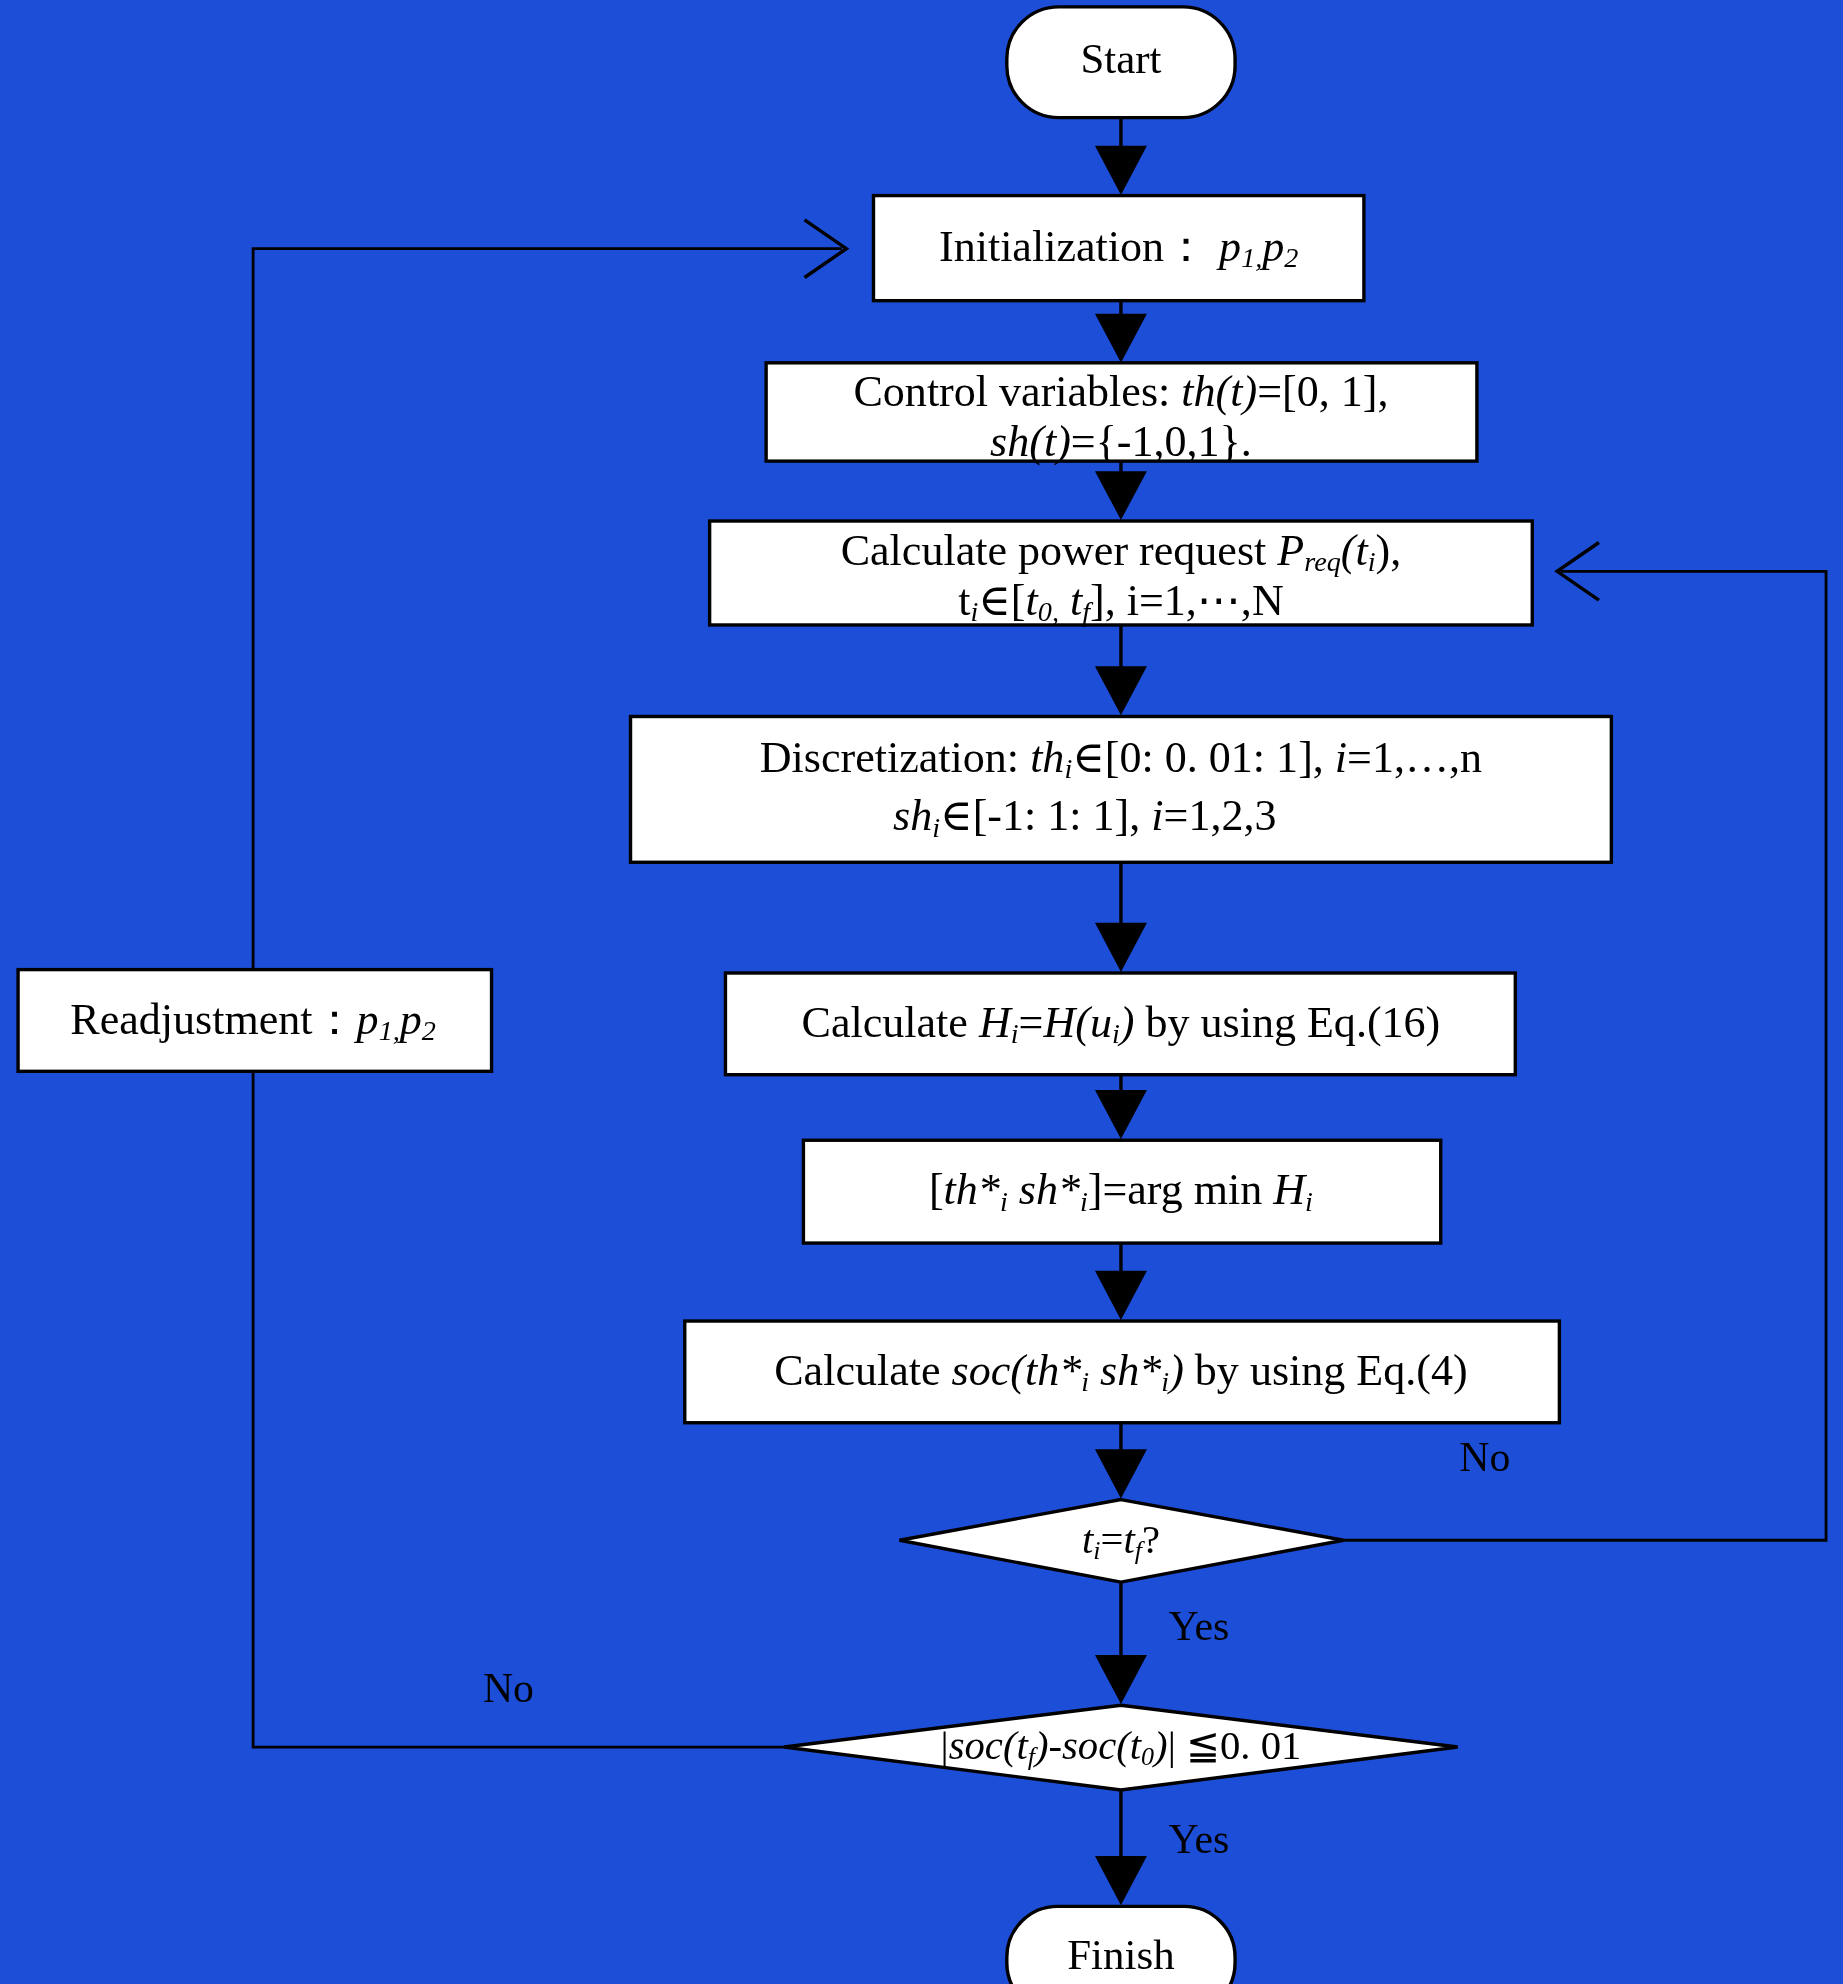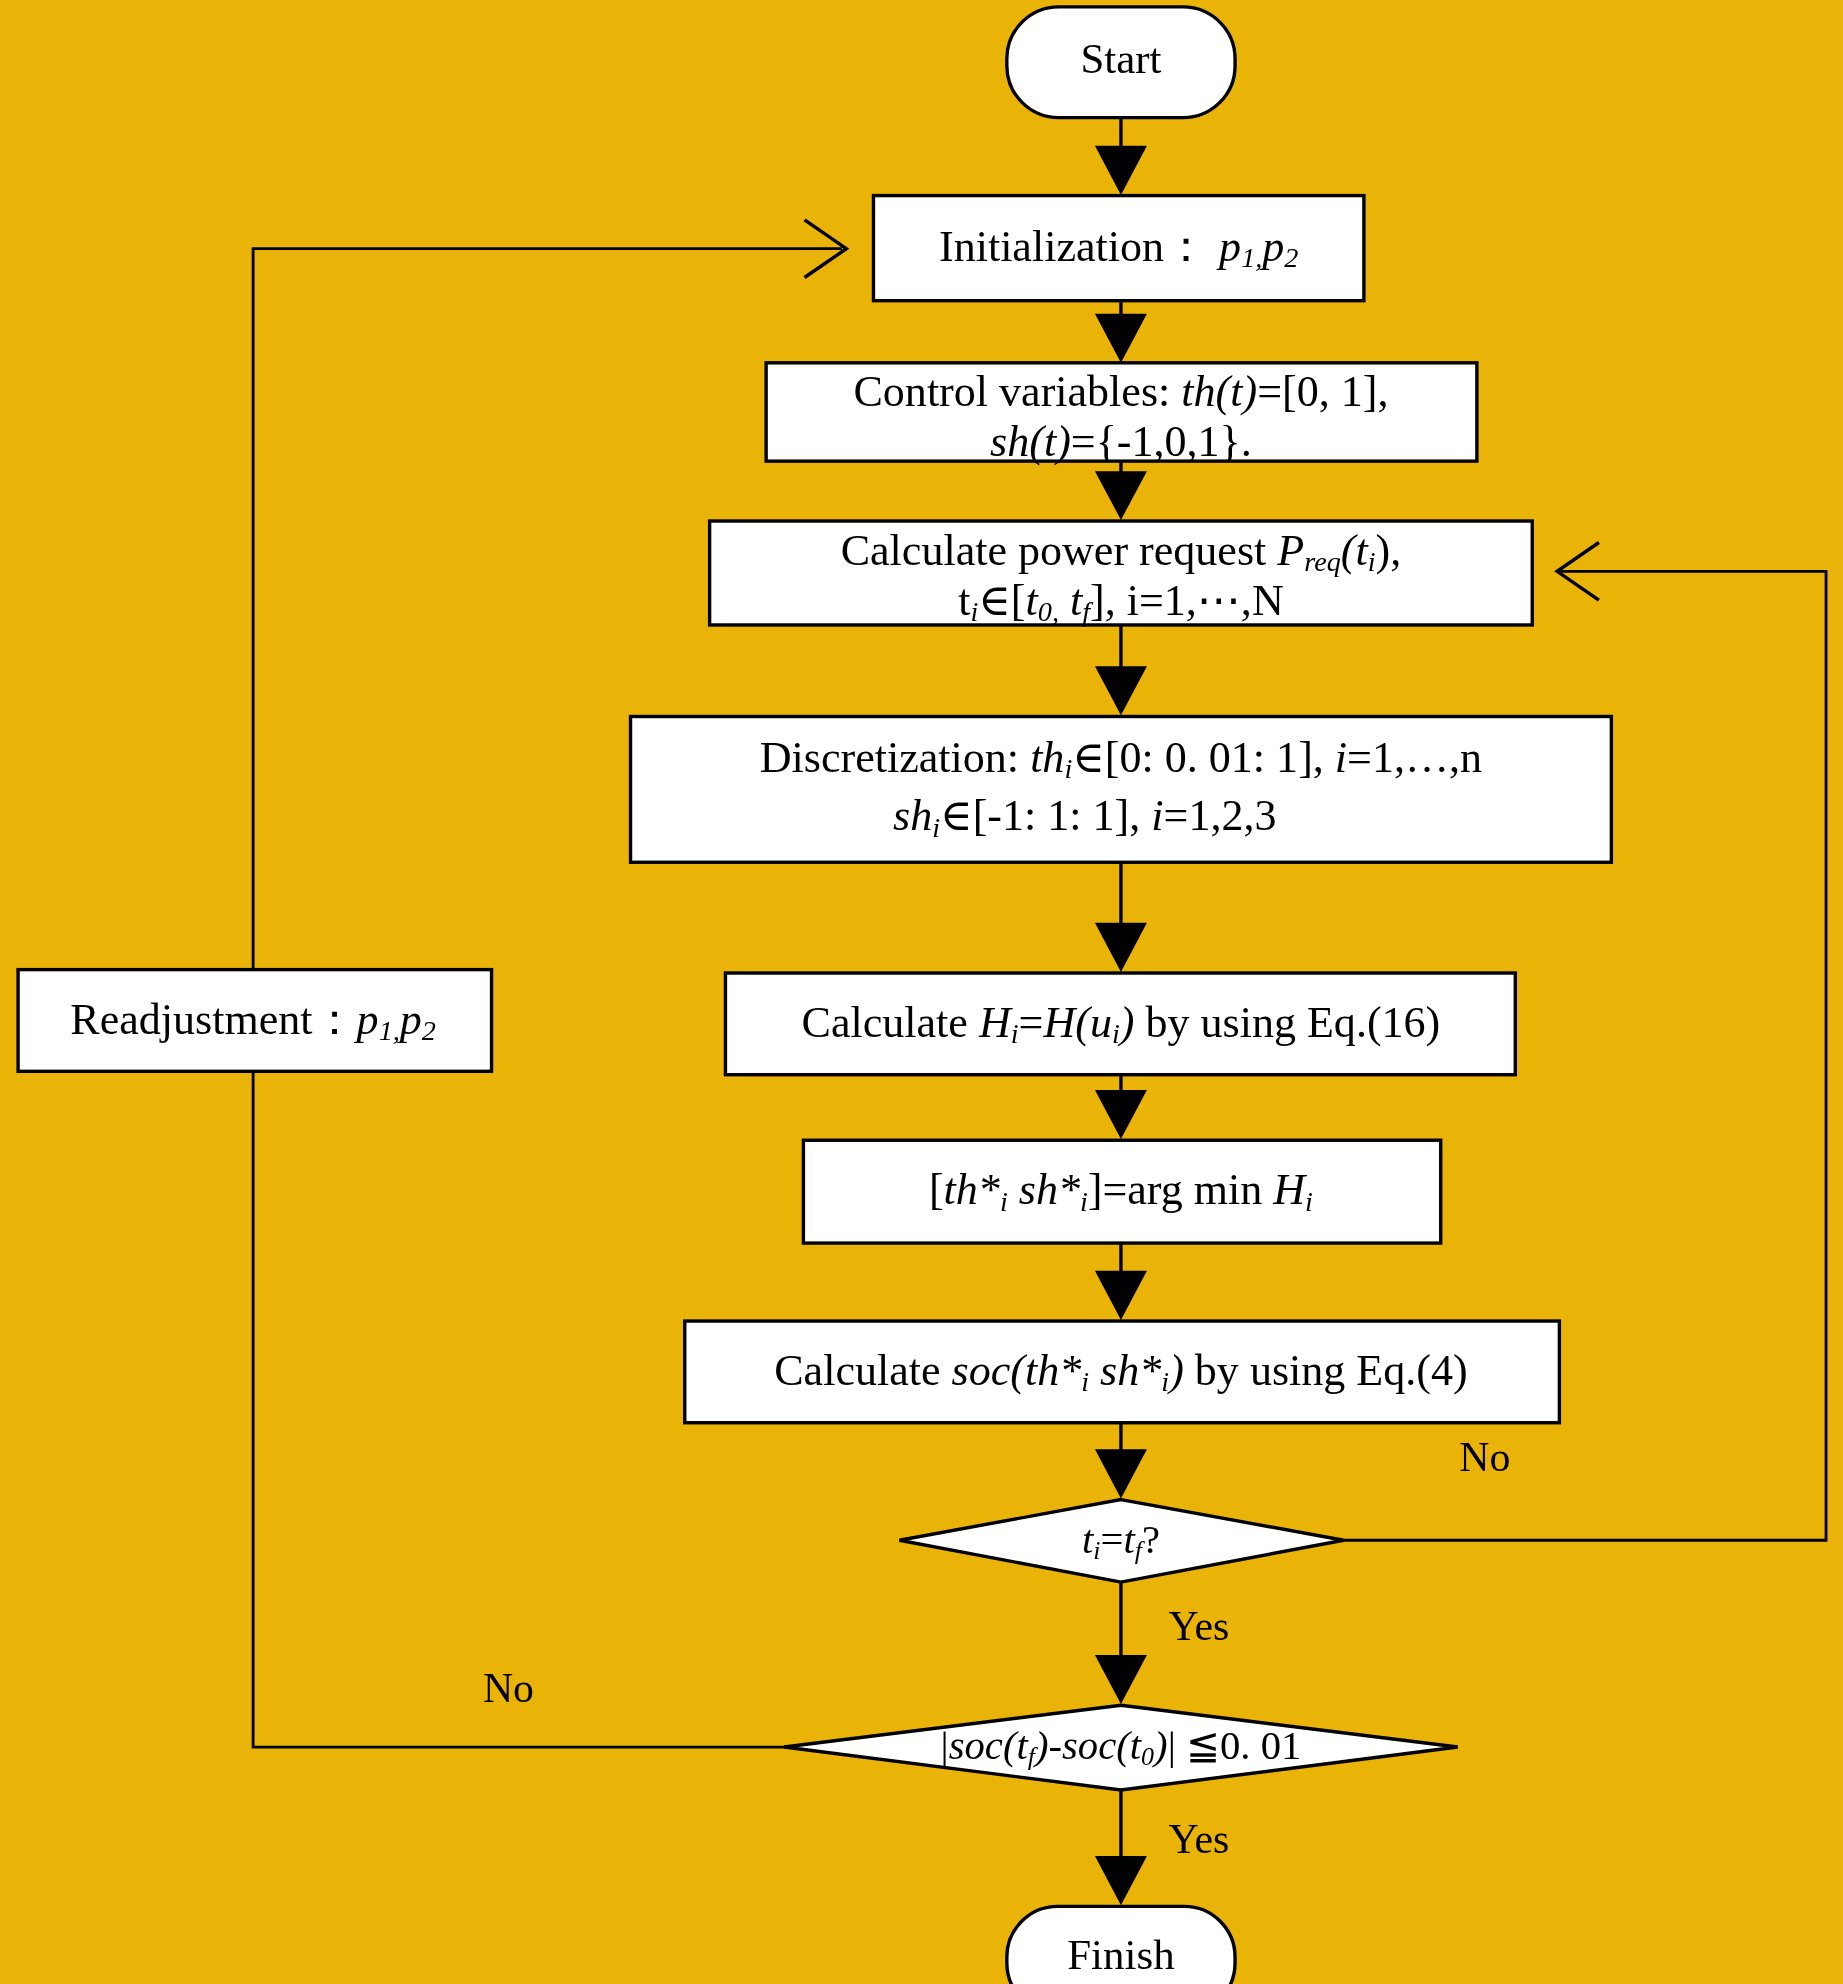--- a/index.html
+++ b/index.html
@@ -8,21 +8,21 @@
     padding: 0;
     background: #ffffff;
   }
   body {
     font-family: "Liberation Serif", "DejaVu Serif", serif;
   }
   #flow-root {
     position: relative;
     width: 1843px;
     height: 1985px;
-    background: #eab308;
+    background: #1d4ed8;
     overflow: hidden;
   }
   svg#flow-svg {
     position: absolute;
     left: 0;
     top: 0;
     width: 1843px;
     height: 1985px;
     display: block;
   }

